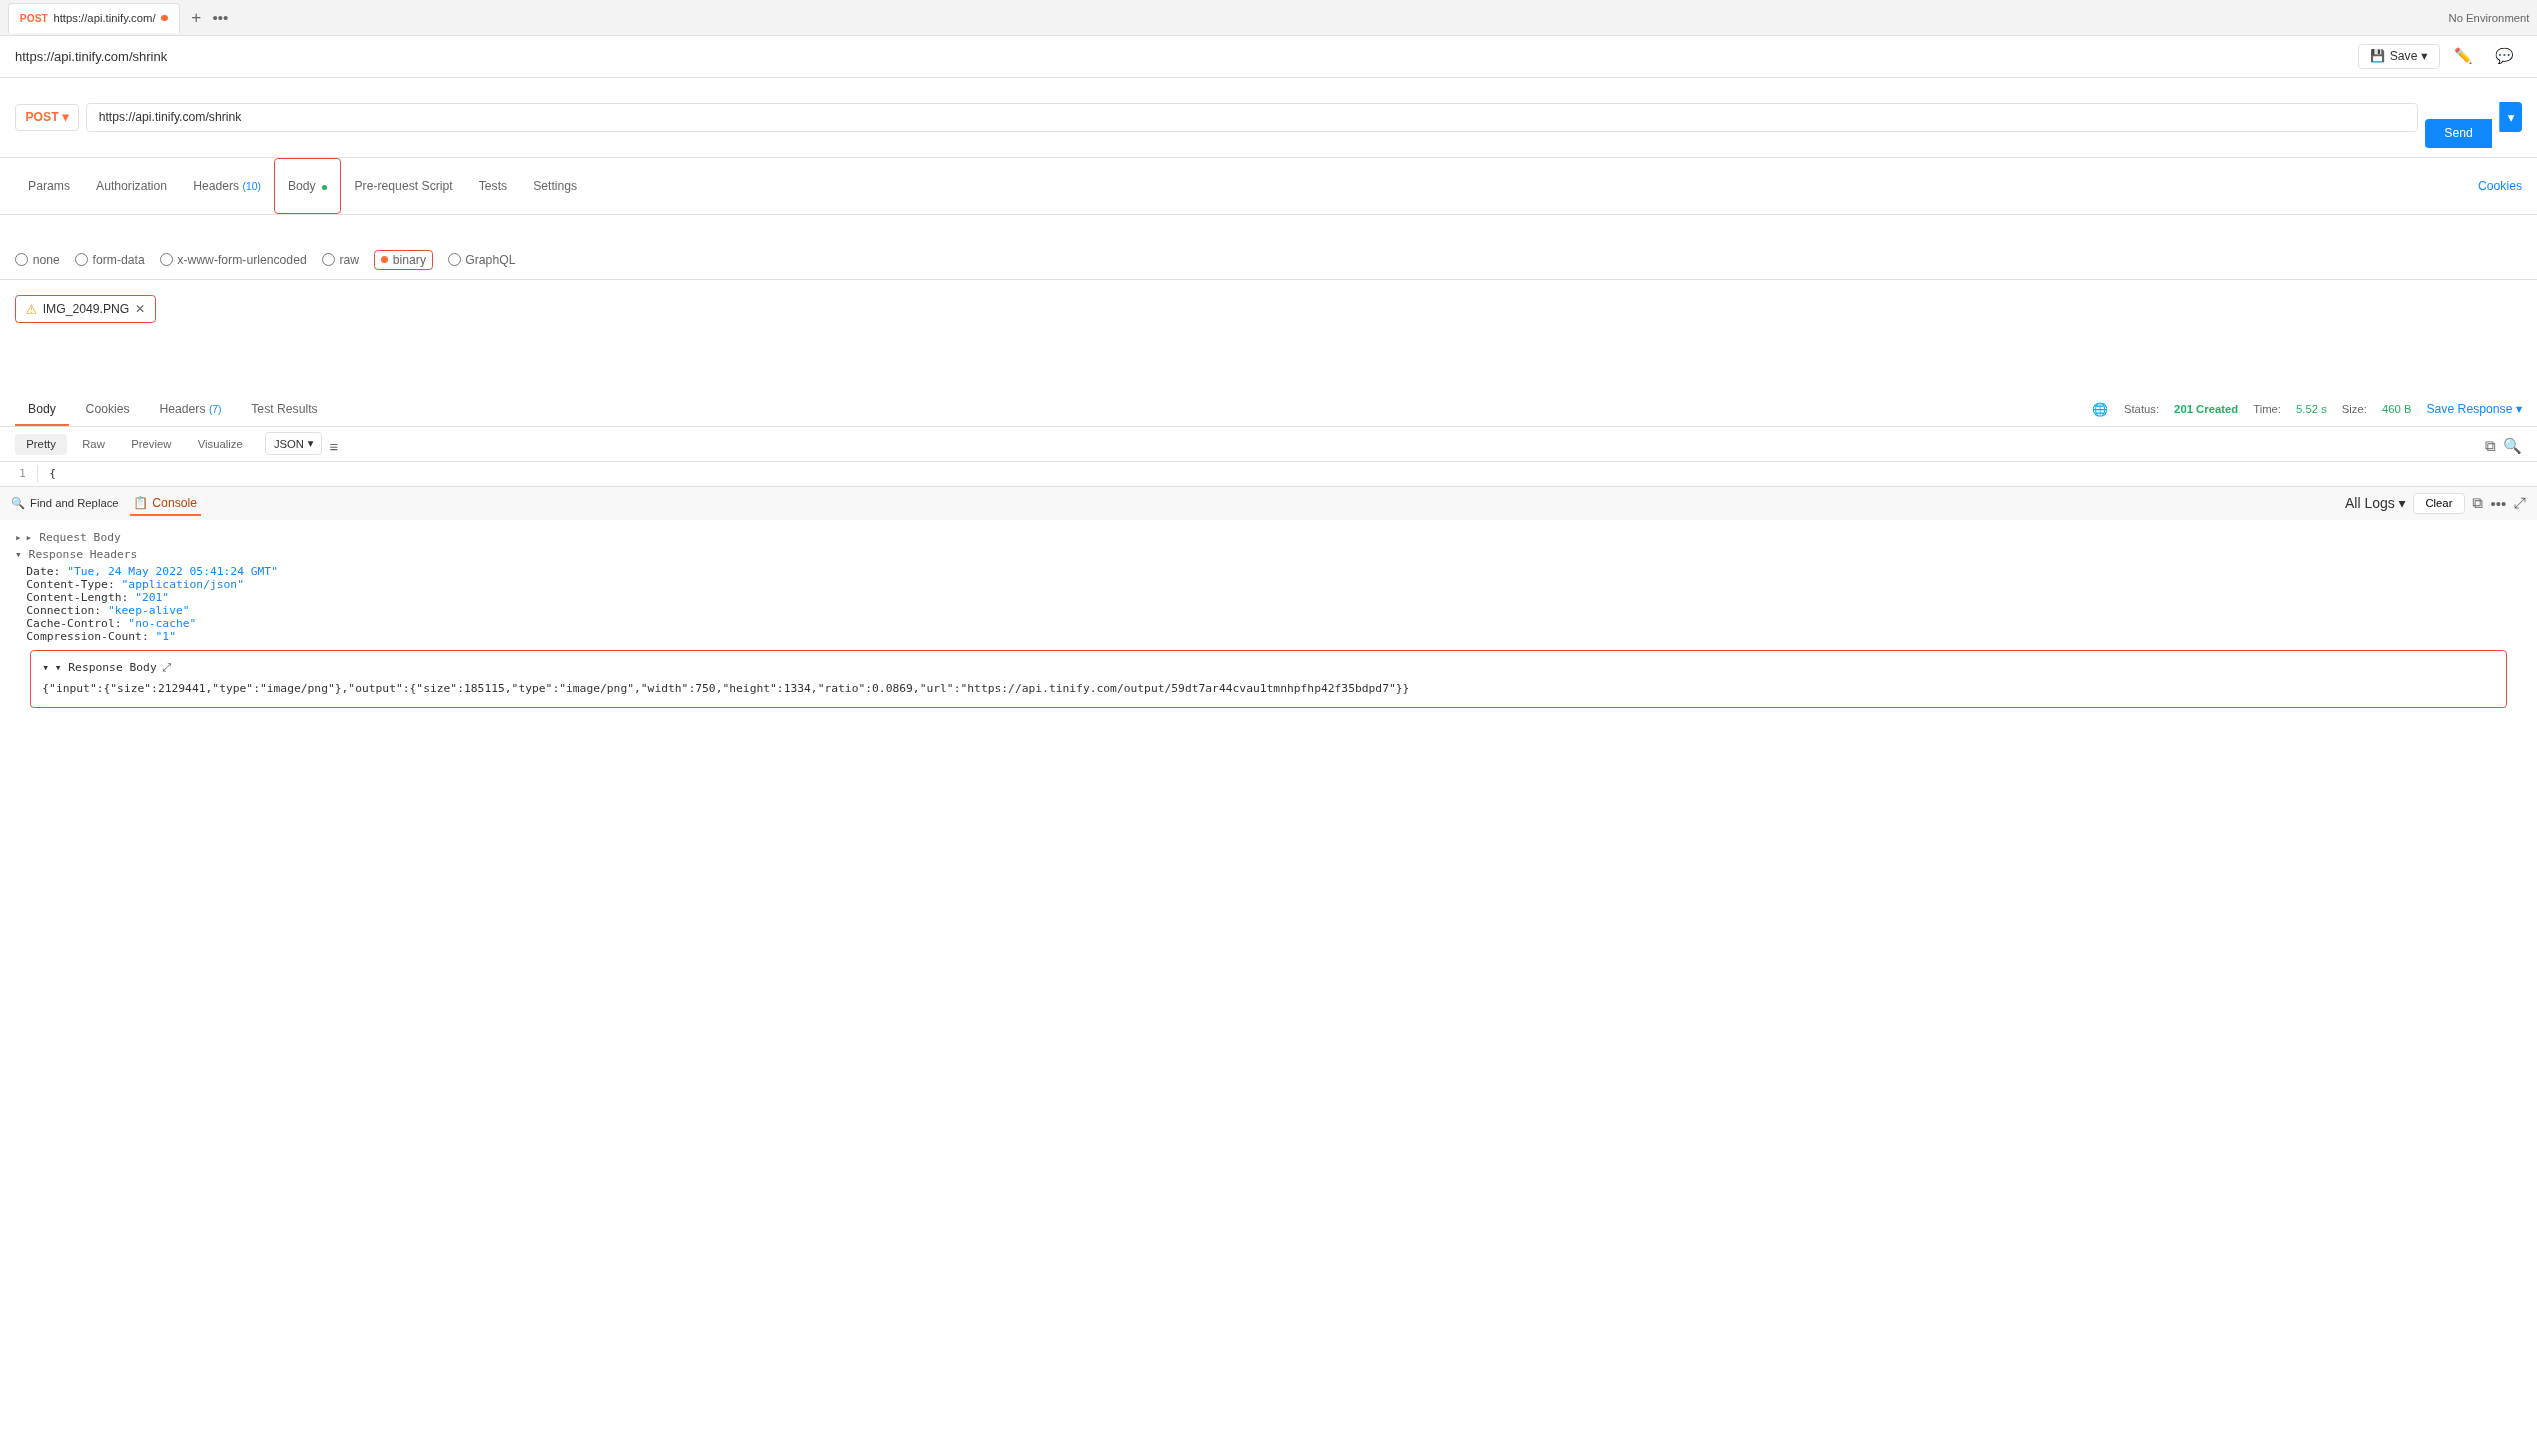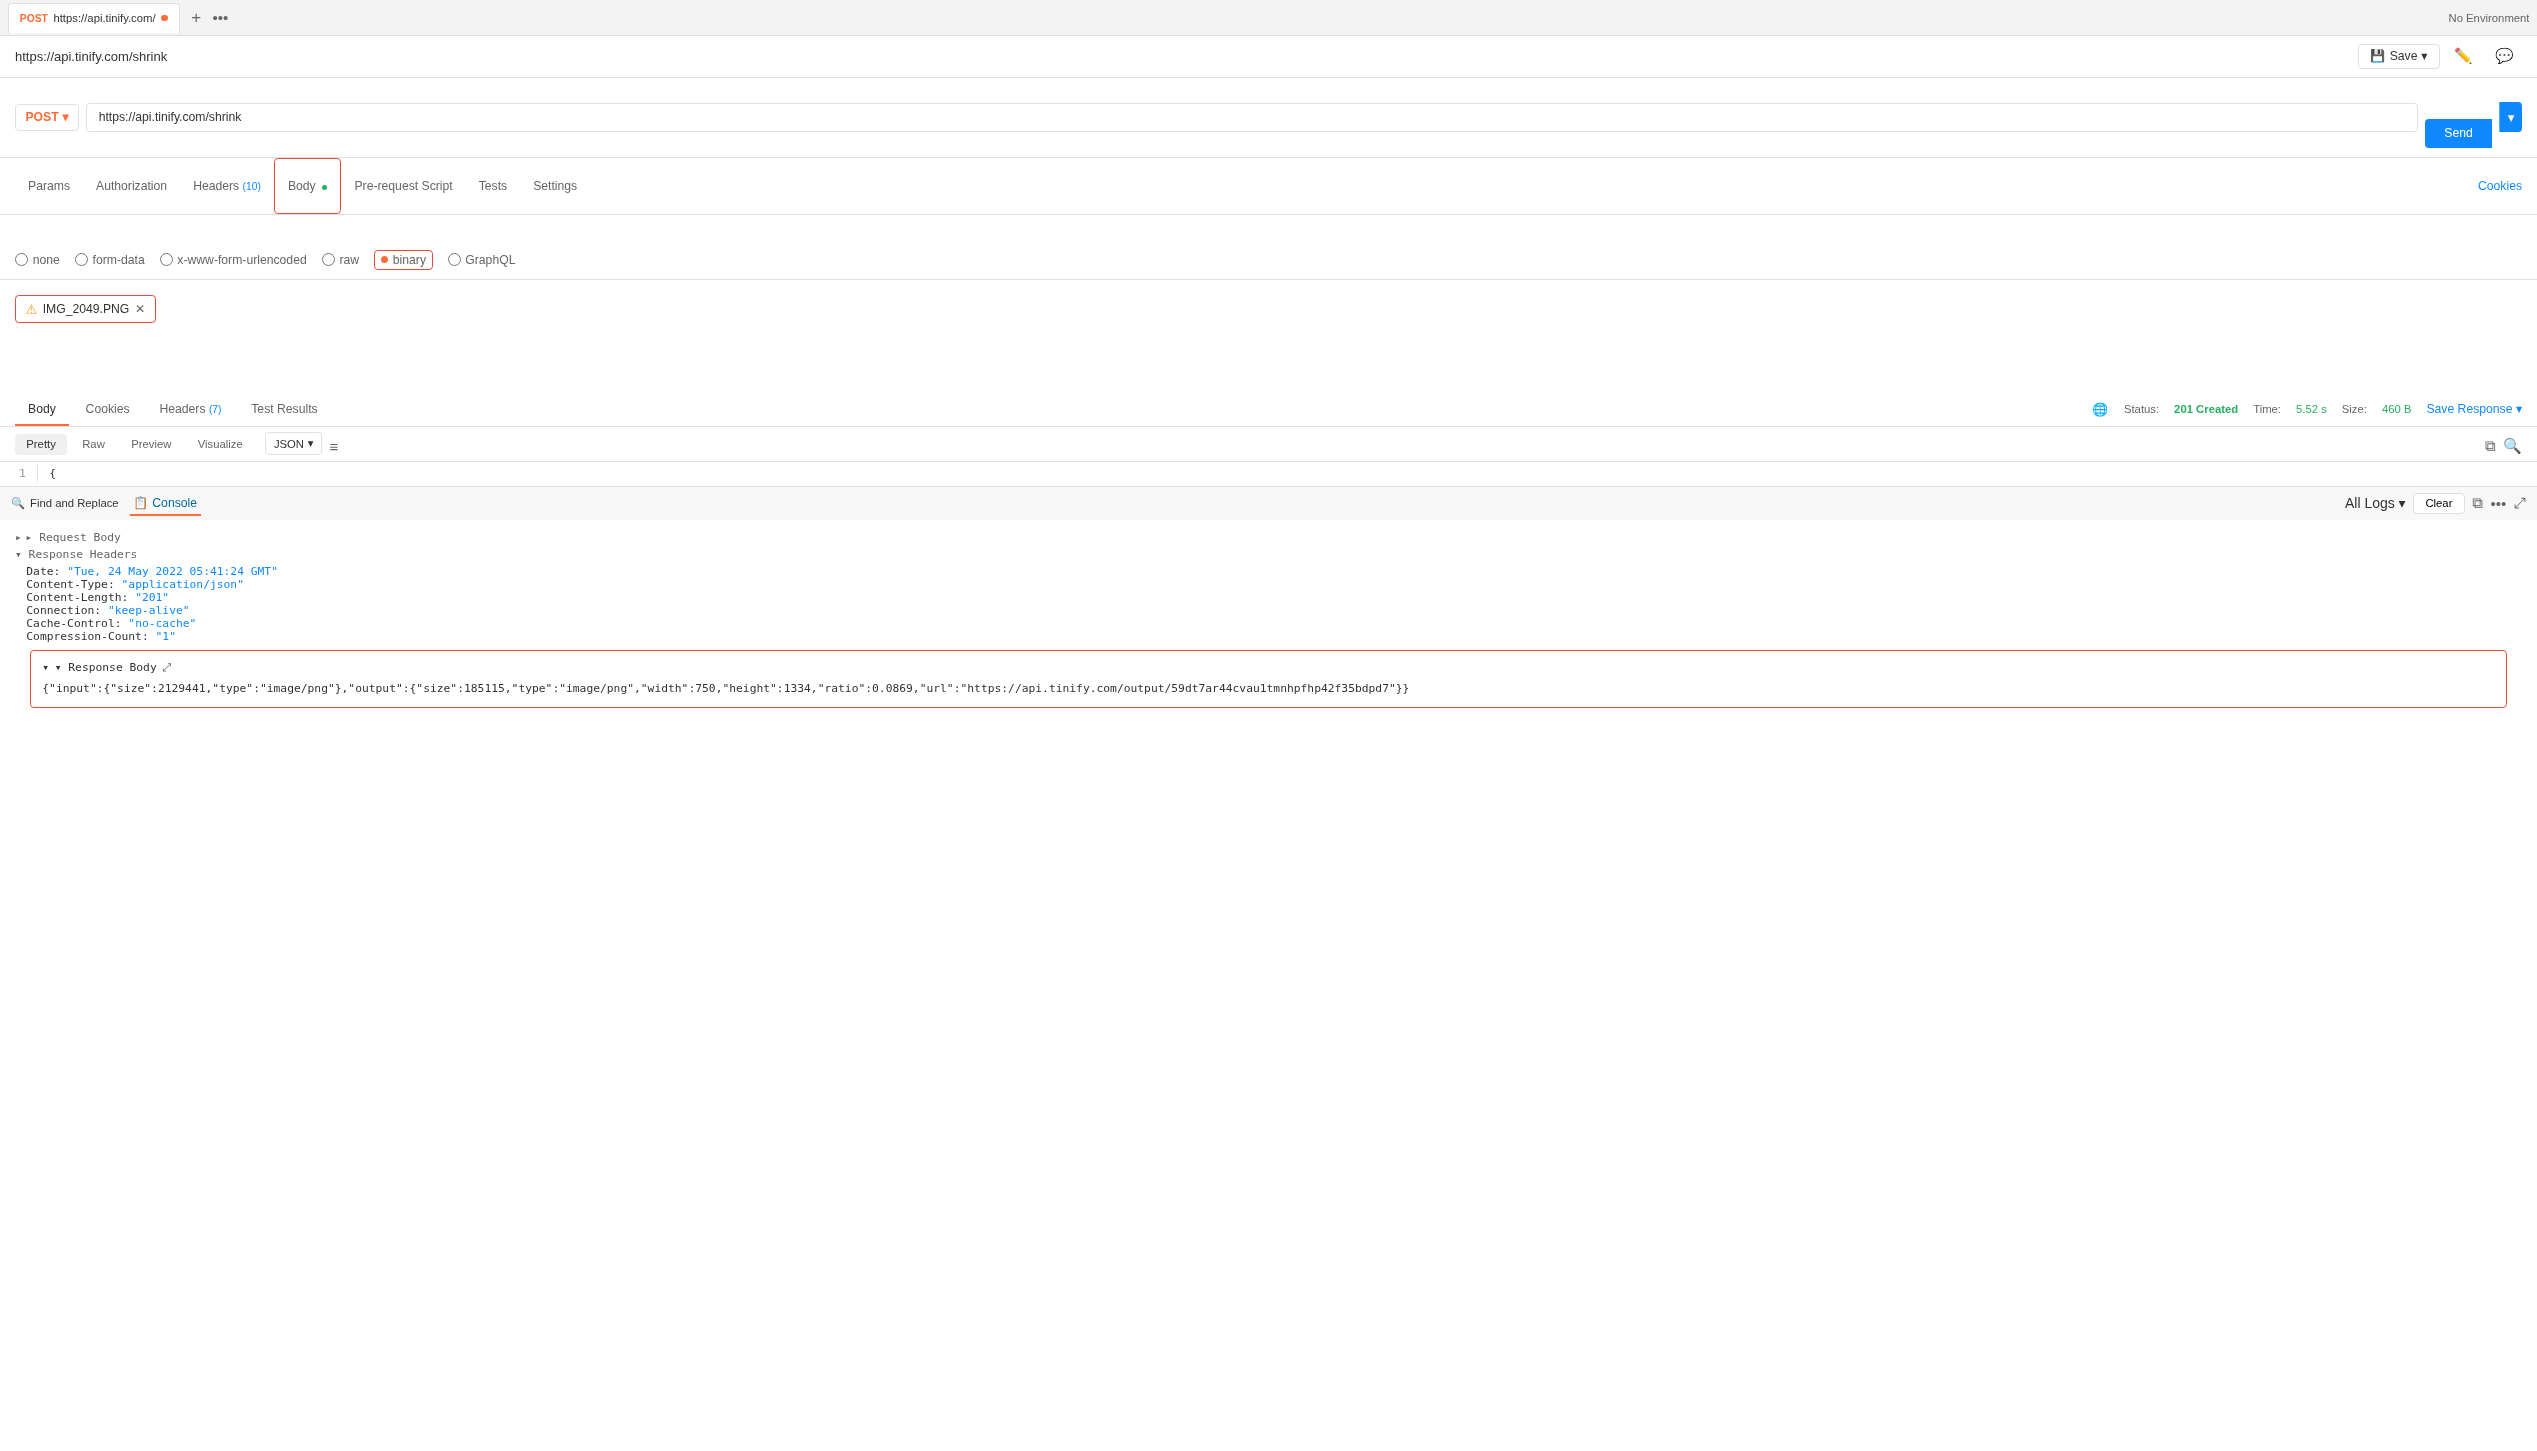--- a/index.html
+++ b/index.html
@@ -74,21 +74,21 @@
 
     
     .code-area { display: flex; padding: 3.8px 0; }
     .line-nums { padding: 1.9px 11.3px; color: #999; font-size: 11.3px; font-family: monospace; border-right: 0.9px solid #e0e0e0; min-width: 38px; text-align: right; }
     .code-content { padding: 1.9px 11.3px; font-family: monospace; font-size: 11.3px; }
 
     
     .console-bar { background: #f8f8f8; border-top: 0.9px solid #e0e0e0; display: flex; align-items: center; padding: 0 11.3px; height: 34px; gap: 11.3px; }
     .find-replace { display: flex; align-items: center; gap: 4.7px; font-size: 11.3px; color: #333; cursor: pointer; }
     .console-tab { font-size: 12.2px; cursor: pointer; padding: 0 3.8px; position: relative; }
-    .console-tab.active { color: #0369a1; text-align: right; }
+    .console-tab.active { color: #c2410c; text-align: right; }
     .console-tab.active::after { content: ''; position: absolute; bottom: -5.6px; left: 0; right: 0; height: 1.9px; background: #ff6c37; }
     .console-actions { margin-left: auto; display: flex; align-items: center; gap: 7.5px; }
     .all-logs { display: flex; align-items: center; gap: 3.8px; font-size: 14px; color: #333; cursor: pointer; }
     .clear-btn { border: 0.9px solid #e0e0e0; background: #fff; border-radius: 3.8px; padding: 3.8px 11.3px; font-size: 11.3px; cursor: pointer; }
     .console-key { color: #333; }
     .console-value-blue { color: #1089ff; }
     .section-header { color: #666; font-weight: 500; margin: 3.8px 0; display: flex; align-items: center; gap: 3.8px; }
 
     
     .response-body-box { border: 1.9px solid #e74c3c; border-radius: 3.8px; margin: 7.5px 15px; padding: 9.4px 11.3px; font-family: monospace; font-size: 11.3px; color: #333; }

